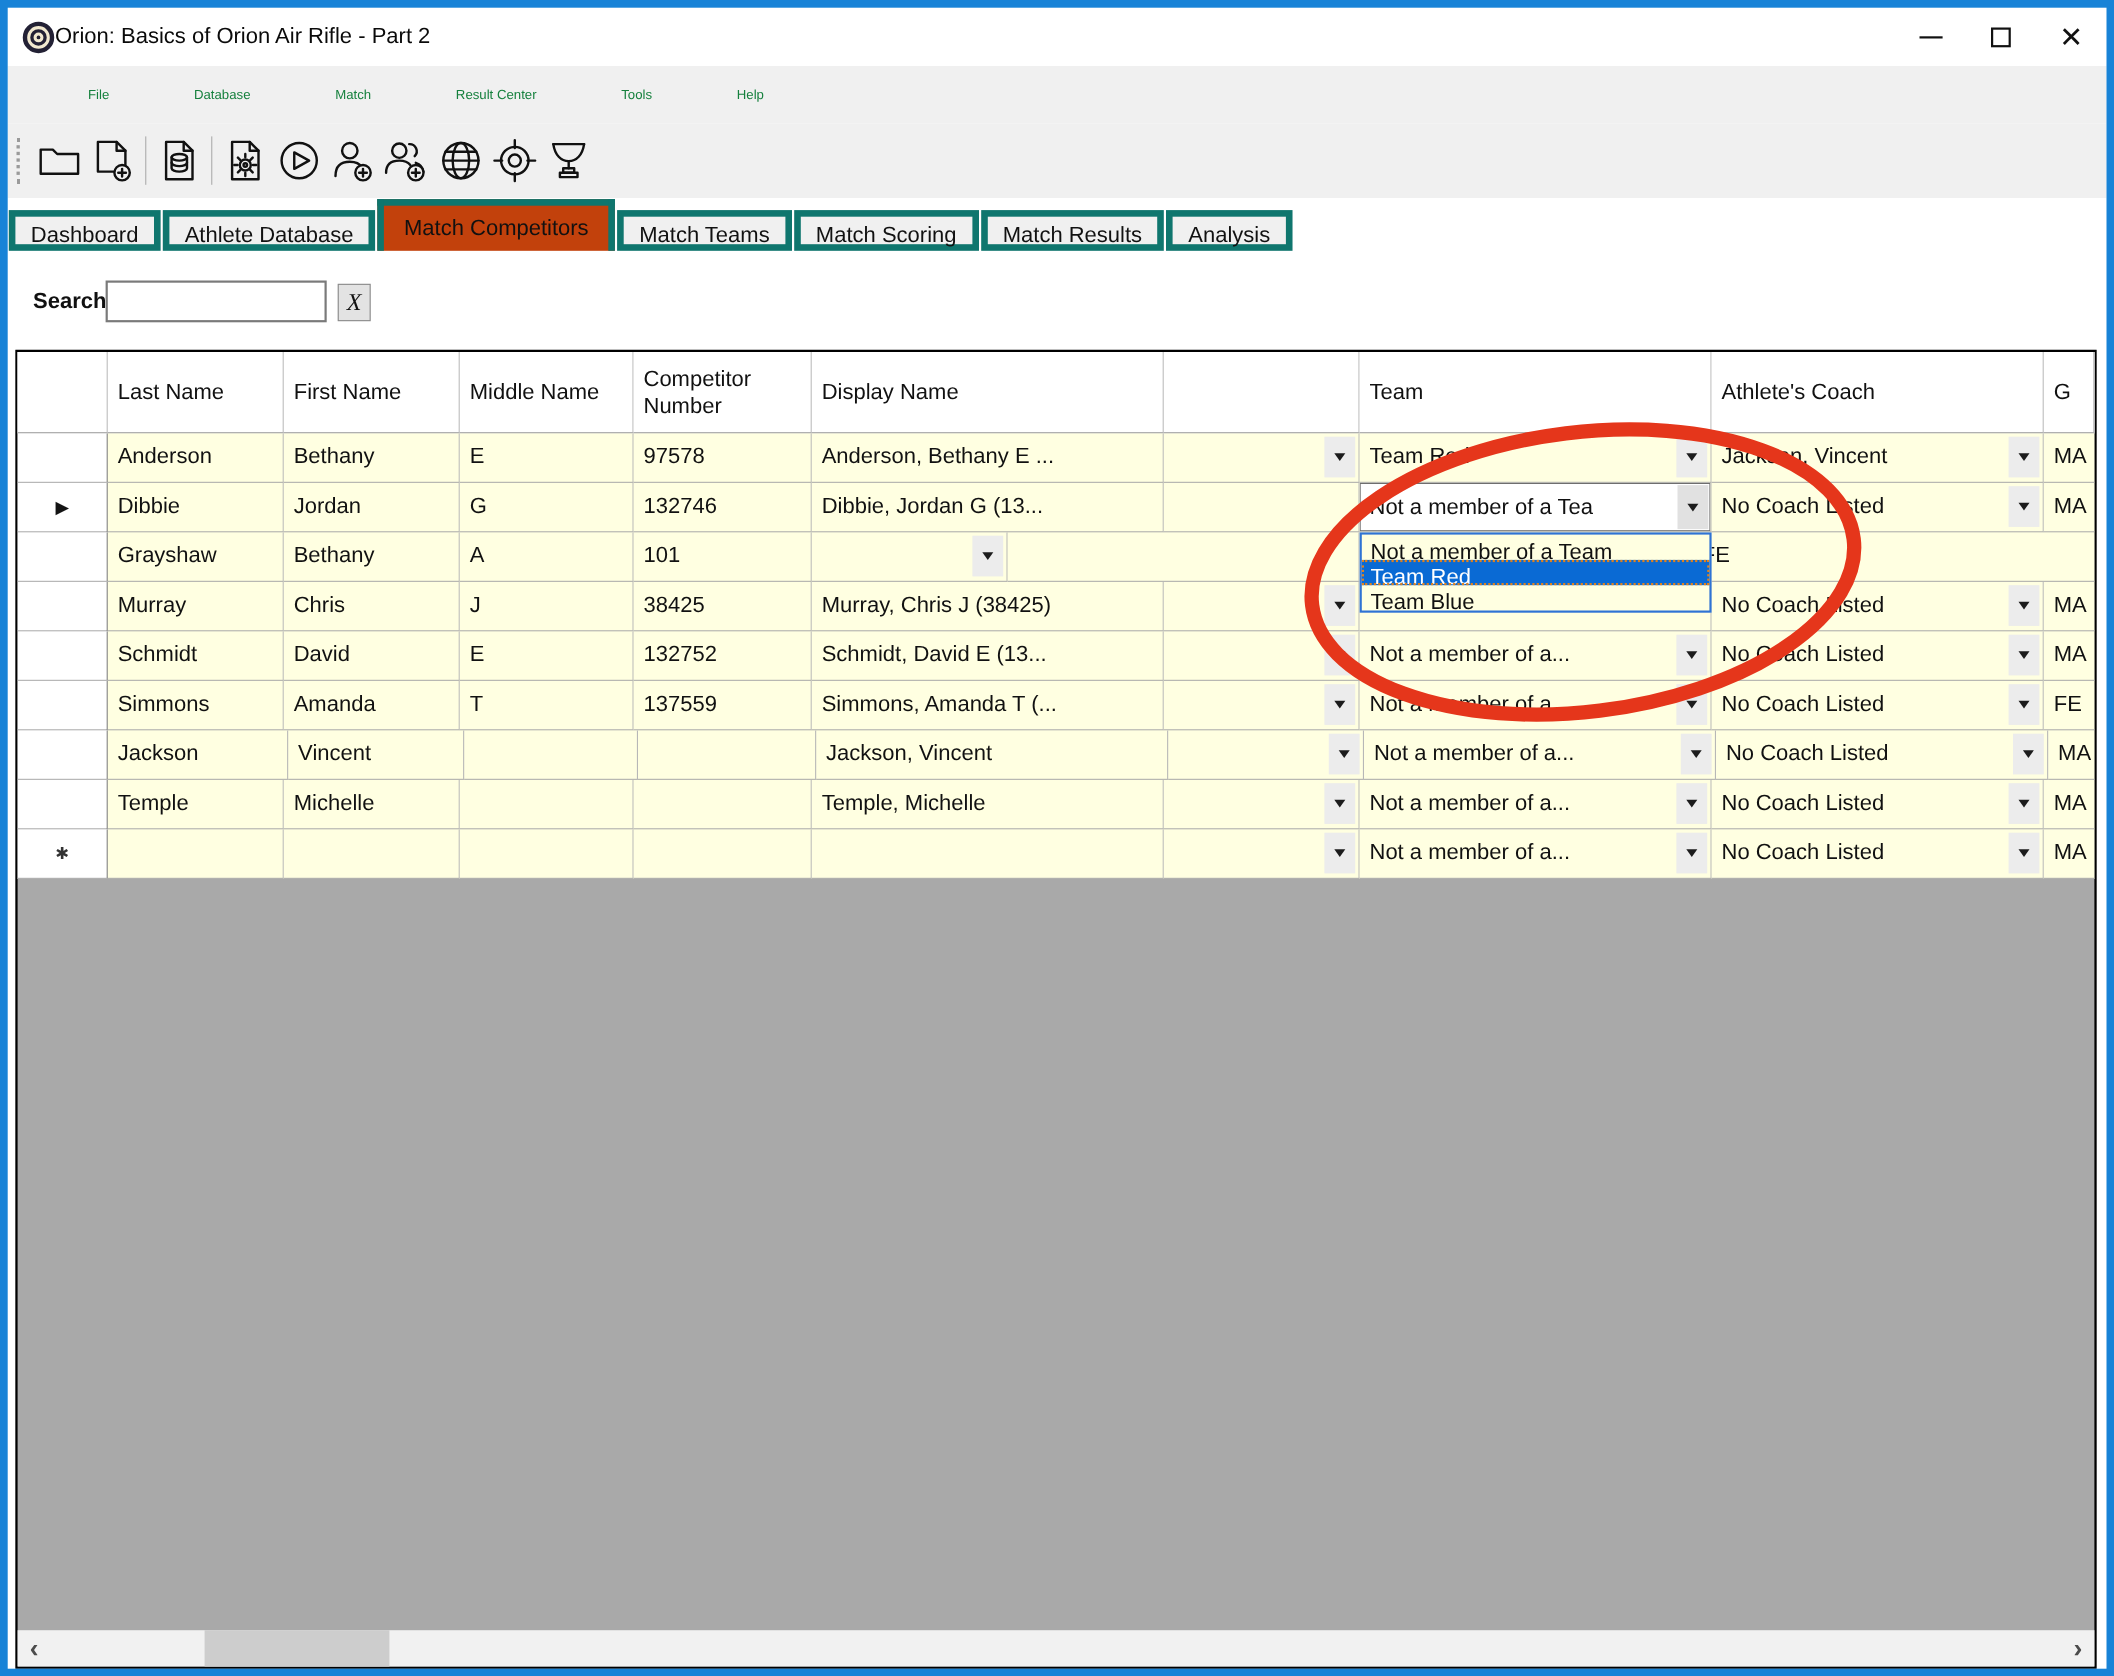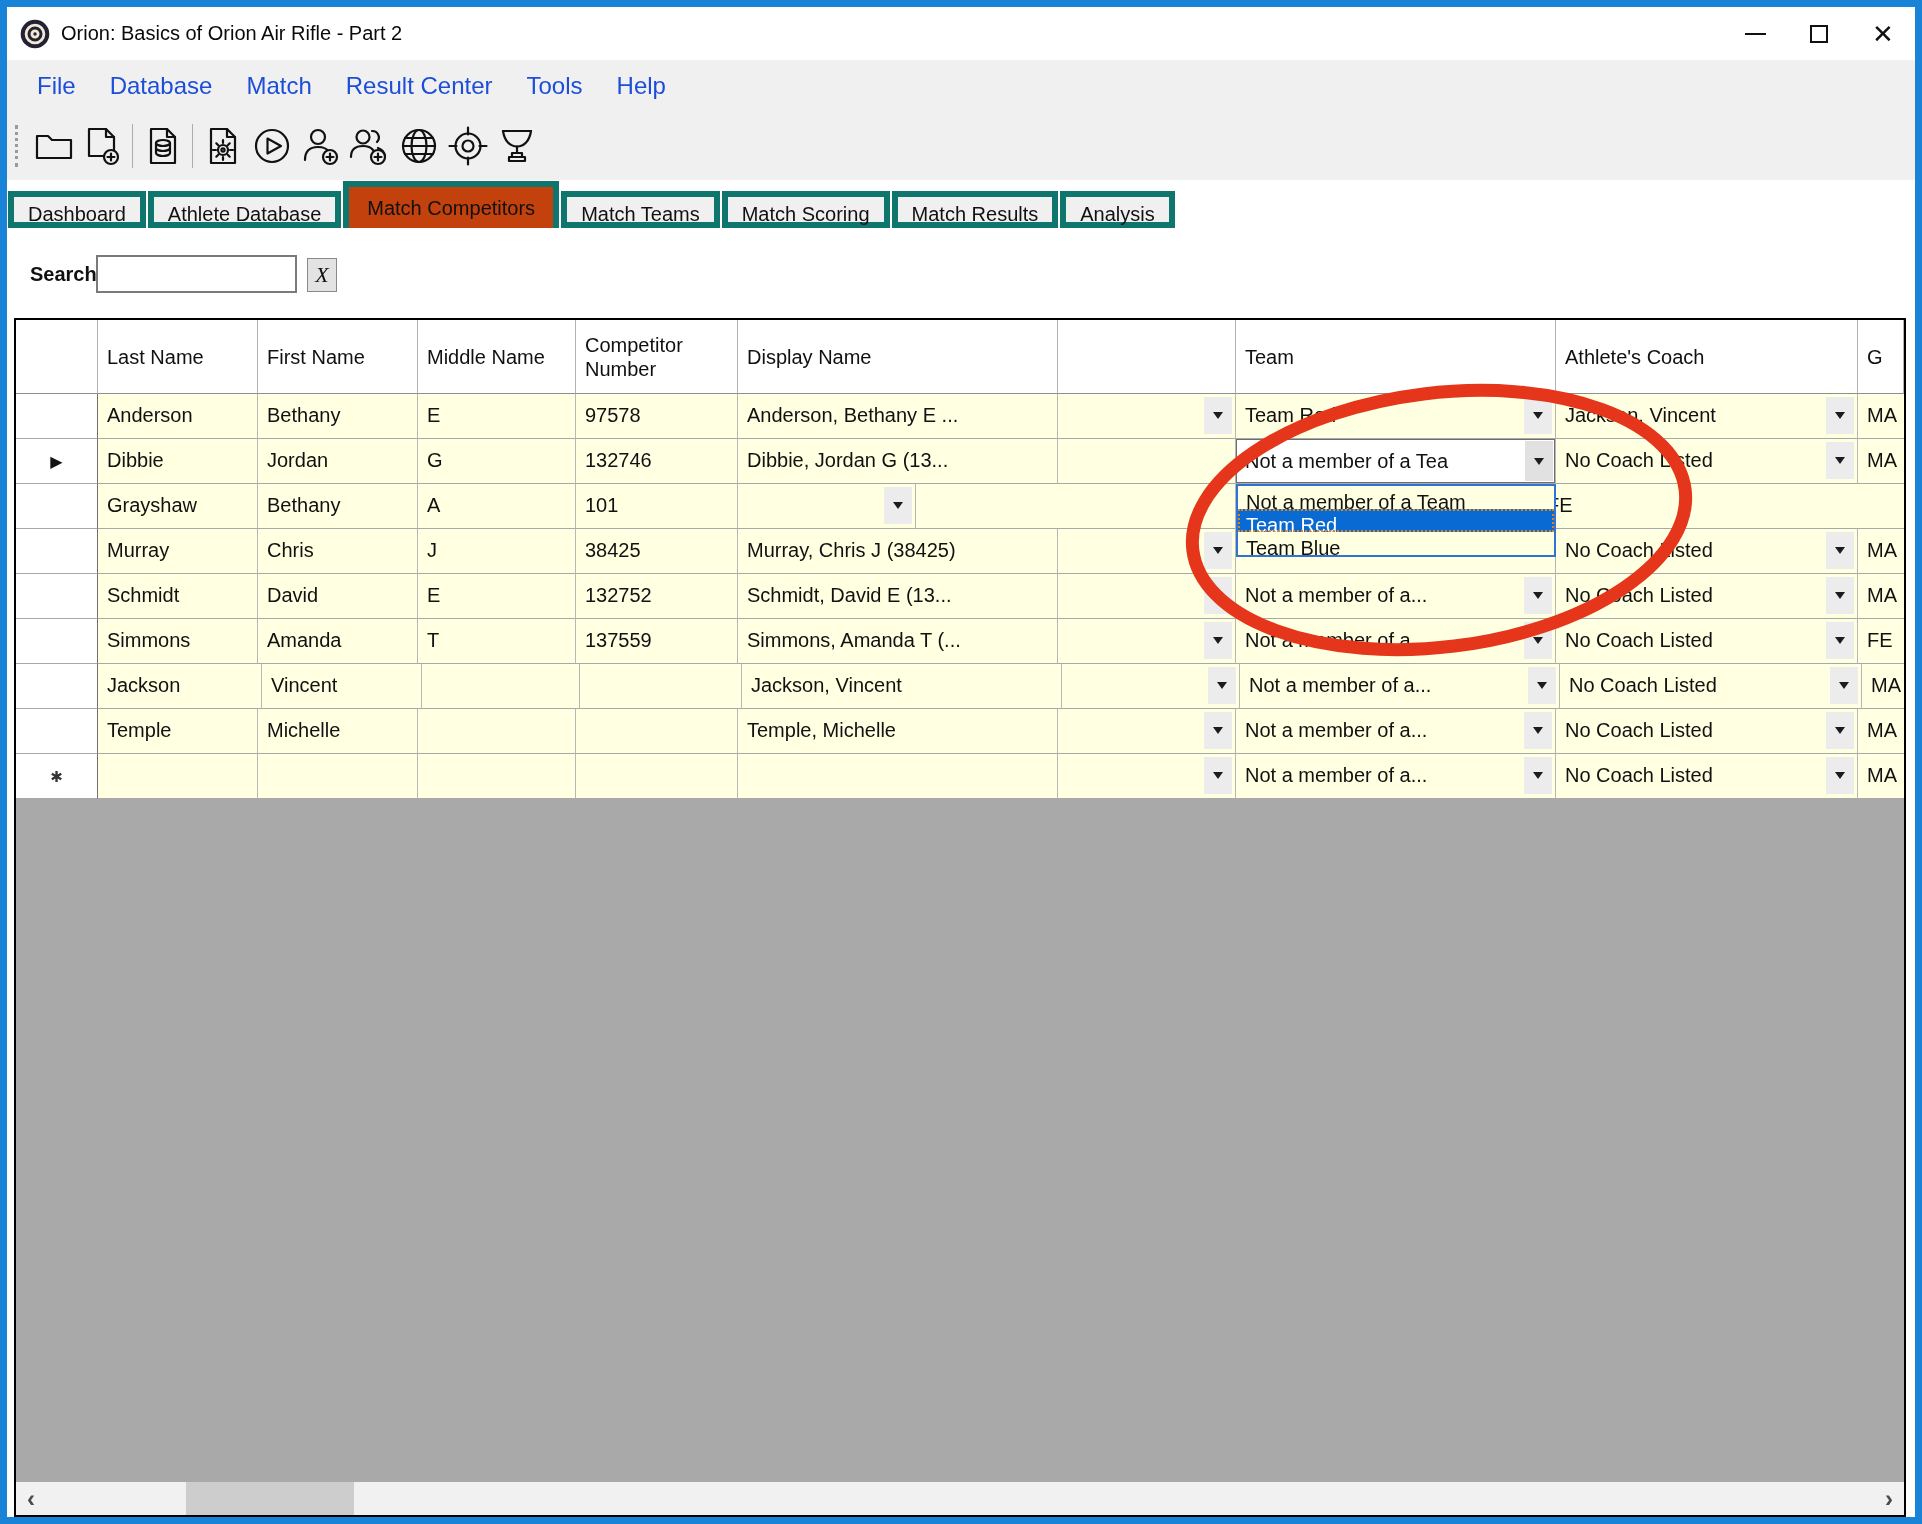--- a/index.html
+++ b/index.html
@@ -6,30 +6,30 @@
     --accent:#1883d7; --row-bg:#ffffe1; --sel:#0a6ad4; --empty:#a9a9a9; --chrome:#f0f0f0;
   }
   *{box-sizing:border-box; margin:0; padding:0;}
   html,body{width:1922px;height:1524px;overflow:hidden;}
   body{position:relative;background:#fff;font-family:"Liberation Sans",sans-serif;color:#111;}
   .frame{position:absolute;inset:0;border:7px solid var(--accent);pointer-events:none;z-index:50;}
 
   
   .titlebar{position:absolute;left:7px;top:7px;width:1908px;height:53px;background:#fff;display:flex;align-items:center;}
   .app-icon{margin-left:13px;display:flex;align-items:center;}
-  .title-text{margin-left:11px;font-size:20px;color:#0a0a0a;}
+  .title-text{font-size:20px;color:#0a0a0a;}
   .win-controls{margin-left:auto;display:flex;height:100%;}
   .win-btn{width:64px;height:100%;display:flex;align-items:center;justify-content:center;cursor:default;}
   .glyph-min{width:21px;height:2px;background:#111;}
   .glyph-max{width:18px;height:18px;border:2px solid #111;}
   .glyph-close{font-size:26px;font-weight:300;line-height:1;color:#111;}
 
   
   .menubar{position:absolute;left:7px;top:60px;width:1908px;height:52px;background:var(--chrome);display:flex;align-items:center;gap:34px;padding-left:30px;}
-  .menu-item{font-size:24px;color:#1d4ed8;}
+  .menu-item{font-size:12px;color:#15803d;margin-left:43px;}
 
   
   .toolbar{position:absolute;left:7px;top:112px;width:1908px;height:68px;background:var(--chrome);display:flex;align-items:center;padding-left:8px;}
   .grip{width:6px;height:42px;border-left:3px dotted #9a9a9a;margin-right:8px;}
   .tbtn{width:49px;height:56px;display:flex;align-items:center;justify-content:center;}
   .ticon{width:44px;height:44px;}
   .ticon path,.ticon circle,.ticon ellipse,.ticon rect{fill:none;stroke:#111;stroke-width:2.2;stroke-linecap:round;stroke-linejoin:round;}
   .ticon .fillbg{fill:var(--chrome);}
   .tsep{width:1px;height:44px;background:#adadad;margin:0 5px;}
 

